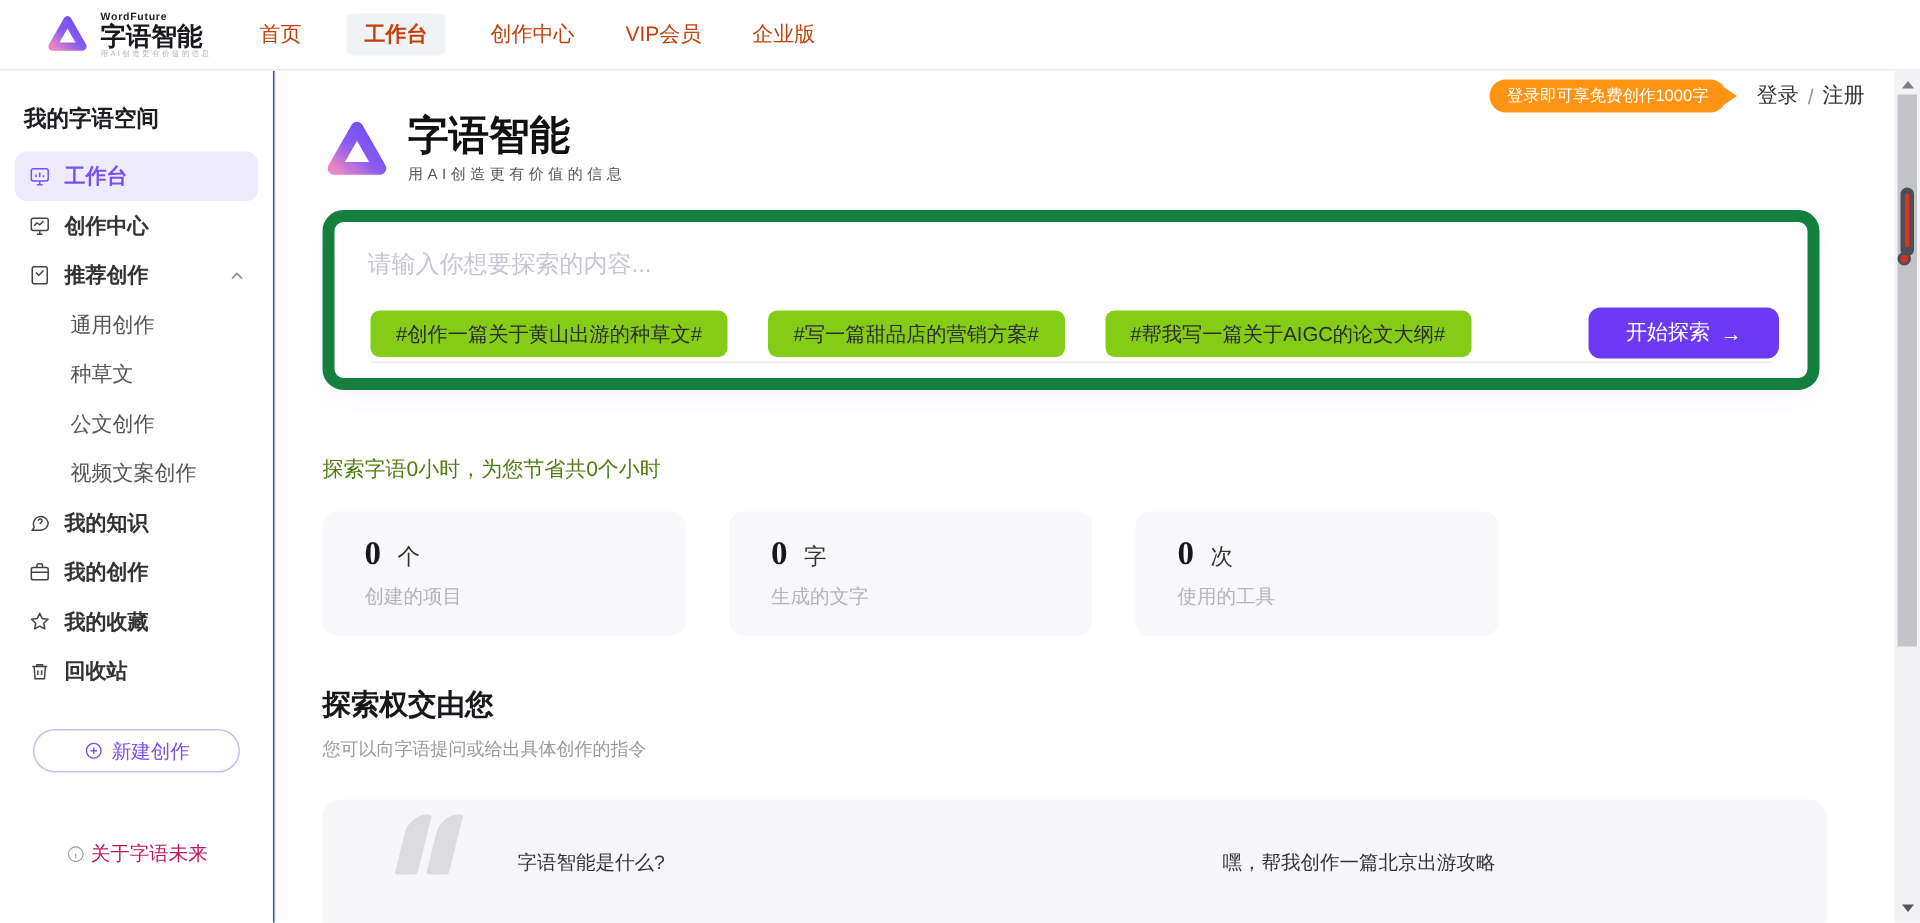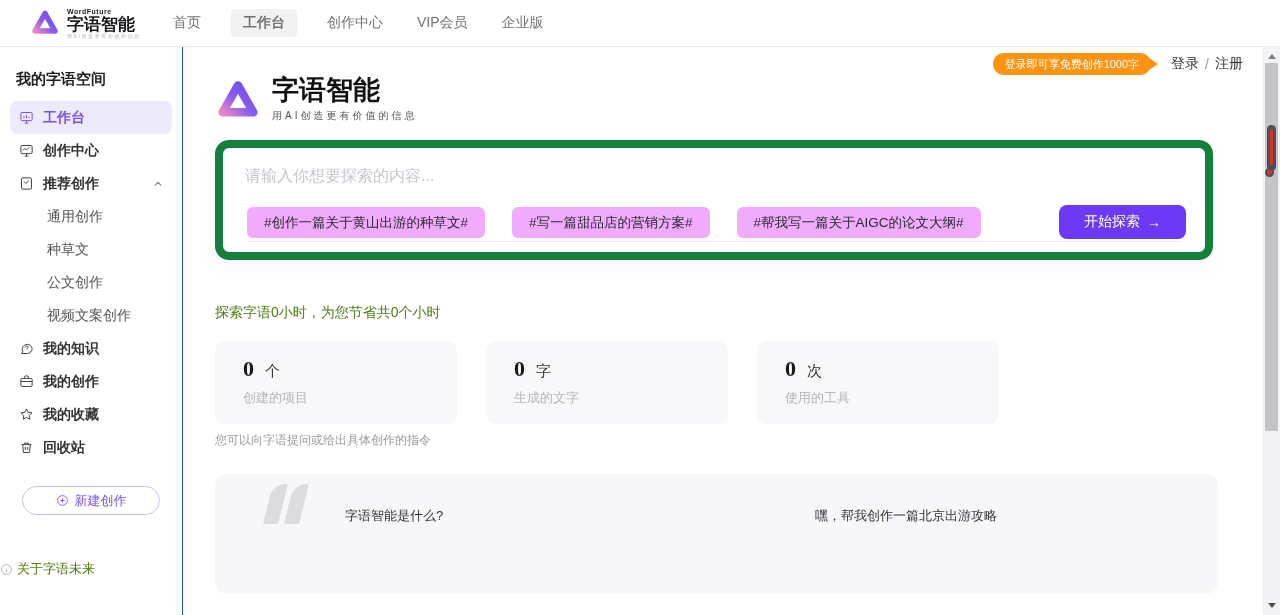--- a/index.html
+++ b/index.html
@@ -9,21 +9,21 @@
   
   .header { position:absolute; left:0; top:0; width:1280px; height:47px;
     background:#fff; border-bottom:1px solid #ececee; display:flex; align-items:center; z-index:5; }
   .brand { display:flex; align-items:center; gap:7px; margin-left:30px; }
   .brand .tri { width:30px; height:30px; }
   .brand-text { display:flex; flex-direction:column; line-height:1; }
   .brand-small { font-size:7px; font-weight:bold; color:#222; letter-spacing:.5px; }
   .brand-name { font-size:17px; font-weight:800; color:#17171c; margin:1px 0; }
   .brand-tiny { font-size:5px; color:#b5b5bb; letter-spacing:1.6px; }
   .topnav { display:flex; align-items:center; gap:26px; margin-left:28px; font-size:14px; }
-  .topnav .nav-item { color:#737373; cursor:pointer; padding:5px 4px; white-space:nowrap; }
+  .topnav .nav-item { color:#c2410c; cursor:pointer; padding:5px 4px; white-space:nowrap; }
   .topnav .nav-item.active { background:#f1f2f4; border-radius:4px; font-weight:bold; padding:5px 12px; }
   .header-right { position:absolute; right:37px; top:0; height:47px; display:flex; align-items:center; gap:20px;margin-top:40px; }
   .promo-badge { position:relative; background:#ff9312; color:#fff; font-size:11px;
     height:22px; line-height:22px; padding:0 12px; border-radius:11px; white-space:nowrap; }
   .promo-badge::after { content:""; position:absolute; right:-7px; top:50%; margin-top:-6px;
     border-top:6px solid transparent; border-bottom:6px solid transparent; border-left:9px solid #ff9312; }
   .auth { font-size:14px; color:#333; display:flex; gap:6px; align-items:center; }
   .auth .sep { color:#999; }
   .auth span { cursor:pointer; }
 
@@ -37,40 +37,40 @@
   .menu-item svg { width:15px; height:15px; stroke:#444; fill:none; stroke-width:1.6; flex:0 0 auto; }
   .menu-item.active { background:#edeafc; color:#7a4ff2; }
   .menu-item.active svg { stroke:#7a4ff2; }
   .menu-item .chev { margin-left:auto; width:10px; height:10px; stroke:#888; }
   .submenu-item { height:33px; padding-left:47px; display:flex; align-items:center;
     font-size:14px; color:#555; cursor:pointer; }
   .new-btn { display:flex; align-items:center; justify-content:center; gap:6px;
     width:138px; height:29px; margin:22px auto 0; border:1px solid #cdbcf7; border-radius:15px;
     background:#fff; color:#7a4ff2; font-size:13px; cursor:pointer; }
   .new-btn svg { width:13px; height:13px; stroke:#7a4ff2; fill:none; stroke-width:1.6; }
-  .about-row { position:absolute; left:0; top:513px; width:100%; display:flex; 
-    align-items:center; gap:4px; color:#4d7c0f; font-size:13px; cursor:pointer; }
+  .about-row { position:absolute; left:0; top:513px; width:100%; display:flex; justify-content:center;
+    align-items:center; gap:4px; color:#be185d; font-size:13px; cursor:pointer; }
   .about-row svg { width:13px; height:13px; stroke:#9b9ba1; fill:none; stroke-width:1.4; }
 
   
   .main { position:absolute; left:184px; top:47px; width:1079px; height:568px; background:#fff; overflow:hidden; }
   .hero { display:flex; align-items:center; gap:11px; margin:30px 0 0 31px; }
   .hero .tri { width:46px; height:46px; }
   .hero-name { font-size:27px; font-weight:800; color:#111; line-height:1; }
   .hero-tag { font-size:10px; color:#555; letter-spacing:3px; margin-top:5px; }
 
   .search-panel { position:relative; margin:17px 0 0 31px; width:998px; height:120px;
     border:8px solid #15803d; border-radius:14px; background:#fff;
     box-shadow:0 8px 20px rgba(110,70,240,.05); }
   .search-input { width:940px; height:66px; margin:18px 0 0 22px; border:none; outline:none; resize:none;
     font-size:16px; color:#333; font-family:"Liberation Sans", sans-serif; background:transparent; }
   .search-input::placeholder { color:#c6c6d0; }
   .search-divider { position:absolute; left:24px; right:24px; top:93px; height:1px; background:#ececf2; }
   .chips-row { position:absolute; left:24px; right:19px; bottom:13px; display:flex; align-items:center; gap:27px; }
-  .chip { background:#f0abfc; border-radius:6px; height:31px; line-height:31px; padding:0 17px;
+  .chip { background:#84cc16; border-radius:6px; height:31px; line-height:31px; padding:0 17px;
     font-size:13.5px; color:#2c2c33; white-space:nowrap; cursor:pointer; }
   .explore-btn { margin-left:auto; background:#6c3af4; color:#fff; border:none; border-radius:8px;
     height:34px; padding:0 25px; font-size:14px; display:flex; align-items:center; gap:7px; cursor:pointer;
     font-family:"Liberation Sans", sans-serif; }
 
   .stats-summary { margin:44px 0 0 31px; font-size:14px; color:#4d7c0f; }
   .cards-row { display:flex; gap:29px; margin:19px 0 0 31px; }
   .stat-card { width:242px; height:83px; background:#f8f8fb; border-radius:10px; padding:15px 0 0 28px;font-family:Liberation Serif, serif; }
   .stat-value { font-size:22px; font-weight:800; color:#17171c; }
   .stat-unit { font-size:15px; color:#333; margin-left:7px; font-weight:400; }
@@ -261,20 +261,21 @@
     </div>
     <div class="stat-card">
       <div>
         <span class="stat-value">0</span>
         <span class="stat-unit">次</span>
       </div>
       <div class="stat-label">使用的工具</div>
     </div>
   </div>
 
+  <div class="section-title">探索权交由您</div>
   <div class="section-sub">您可以向字语提问或给出具体创作的指令</div>
 
   <div class="quote-card">
     <span class="quote-mark">
         <i></i>
         <i></i>
       </span>
     <span class="example-q left">字语智能是什么?</span>
     <span class="example-q right">嘿，帮我创作一篇北京出游攻略</span>
   </div>

